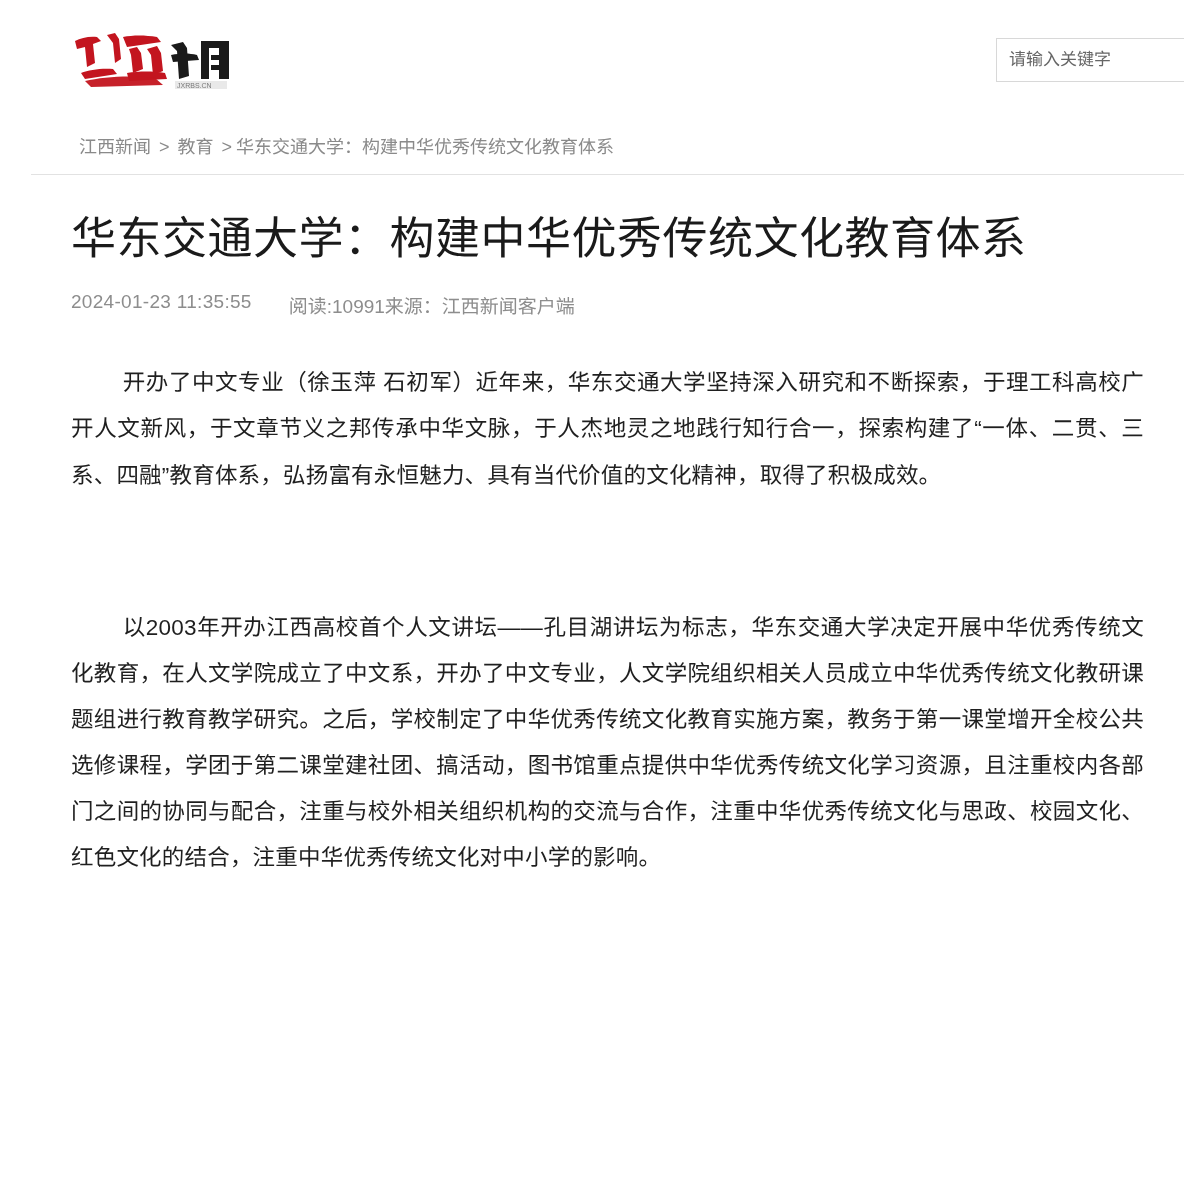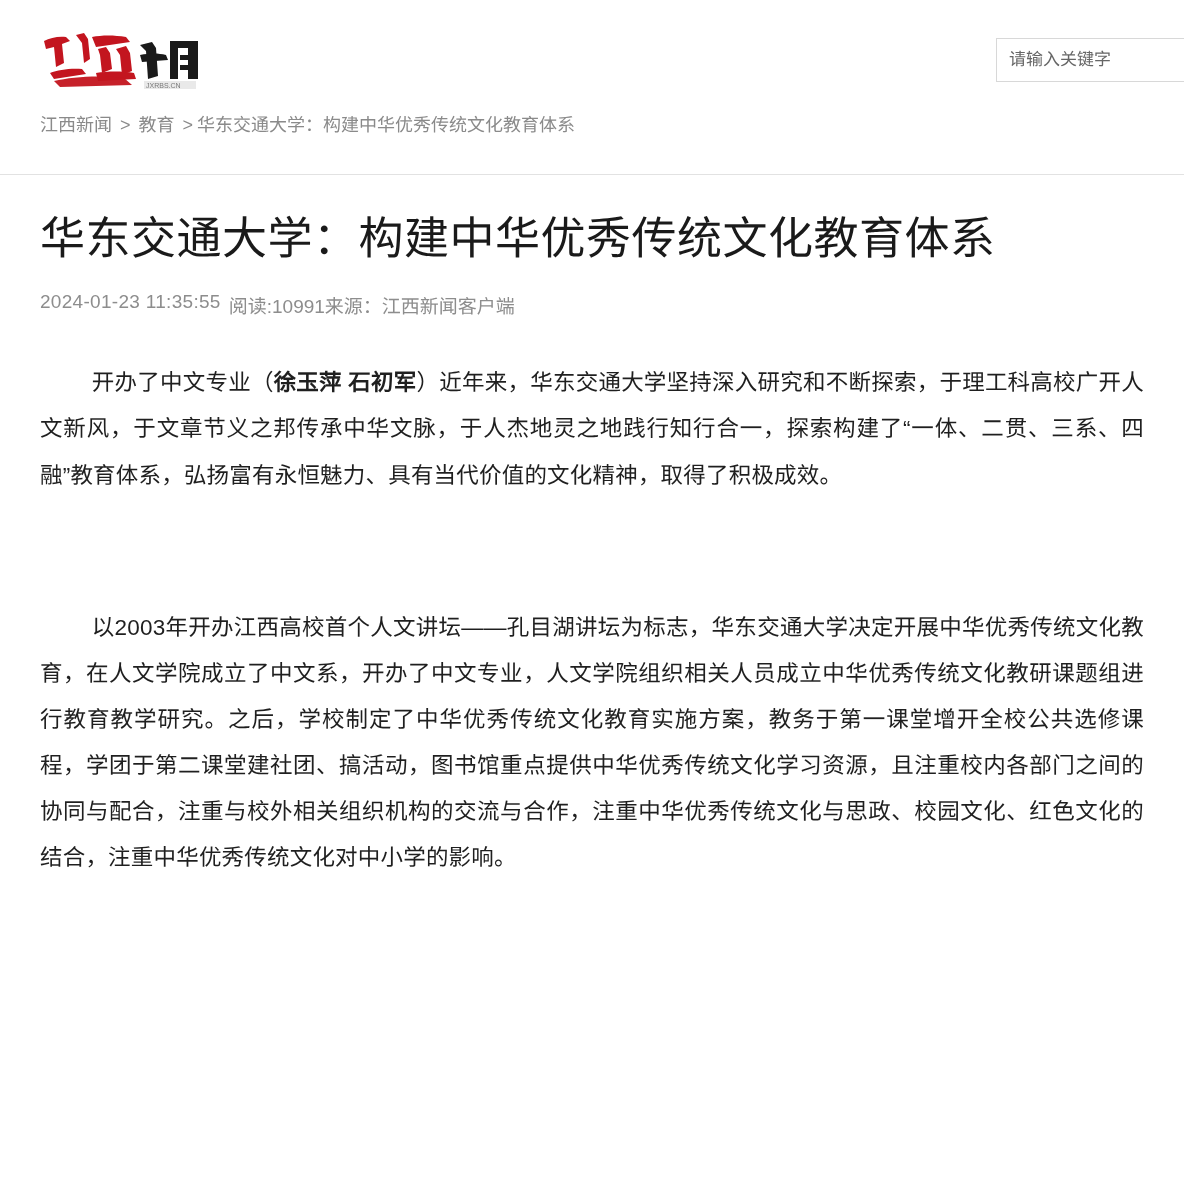--- a/index.html
+++ b/index.html
@@ -12,20 +12,21 @@
     font-family: "Liberation Sans", "DejaVu Sans", sans-serif;
     color: #222;
     overflow: hidden;
   }
 
   .page {
     position: relative;
     width: 1184px;
     height: 1060px;
     background: #fff;
+    padding-left: 31px;
   }
 
   
   .site-header {
     position: relative;
     height: 116px;
     padding: 0 40px;
     display: flex;
     align-items: center;
   }
@@ -61,22 +62,23 @@
   .search-input::placeholder { color: #666; }
 
   
   .breadcrumb {
     padding: 0 40px;
     font-size: 18px;
     color: #8a8a8a;
     line-height: 1;
     height: 40px;
     display: flex;
-    align-items: flex-start;
+    align-items: flex-end;
     white-space: nowrap;
+    margin-left: 8px;
   }
   .breadcrumb a,
   .breadcrumb span {
     color: #8a8a8a;
     text-decoration: none;
   }
   .breadcrumb .sep { margin: 0 8px; }
   .breadcrumb .sep.tight { margin: 0 4px 0 8px; }
 
   .rule {
@@ -102,21 +104,21 @@
 
   .meta {
     margin-top: 24px;
     font-size: 19px;
     color: #8d8d8d;
     display: flex;
     align-items: flex-start;
     white-space: nowrap;
   }
   .meta .date { letter-spacing: 0.3px; }
-  .meta .reads { margin-left: 8px; }
+  .meta .reads { margin-left: 37px; }
   .meta .source { }
 
   .body {
     margin-top: 42px;
     font-size: 22.5px;
     line-height: 2.05;
     color: #1f1f1f;
     letter-spacing: 0.2px;
   }
 
@@ -132,21 +134,21 @@
   .body .spacer-md { height: 50px; }
 
   .subhead {
     font-weight: bold;
     font-size: 22.5px;
     line-height: 1.8;
     text-indent: 2.1em;
     color: #111;
   }
 
-  .strong-names { font-weight: bold; }
+  .strong-names { font-weight: normal; }
 </style>
 </head>
 <body>
 
 <div class="page">
 
   <div class="site-header">
 
     <svg class="logo" viewBox="0 0 160 62" aria-hidden="true">
       <g>

